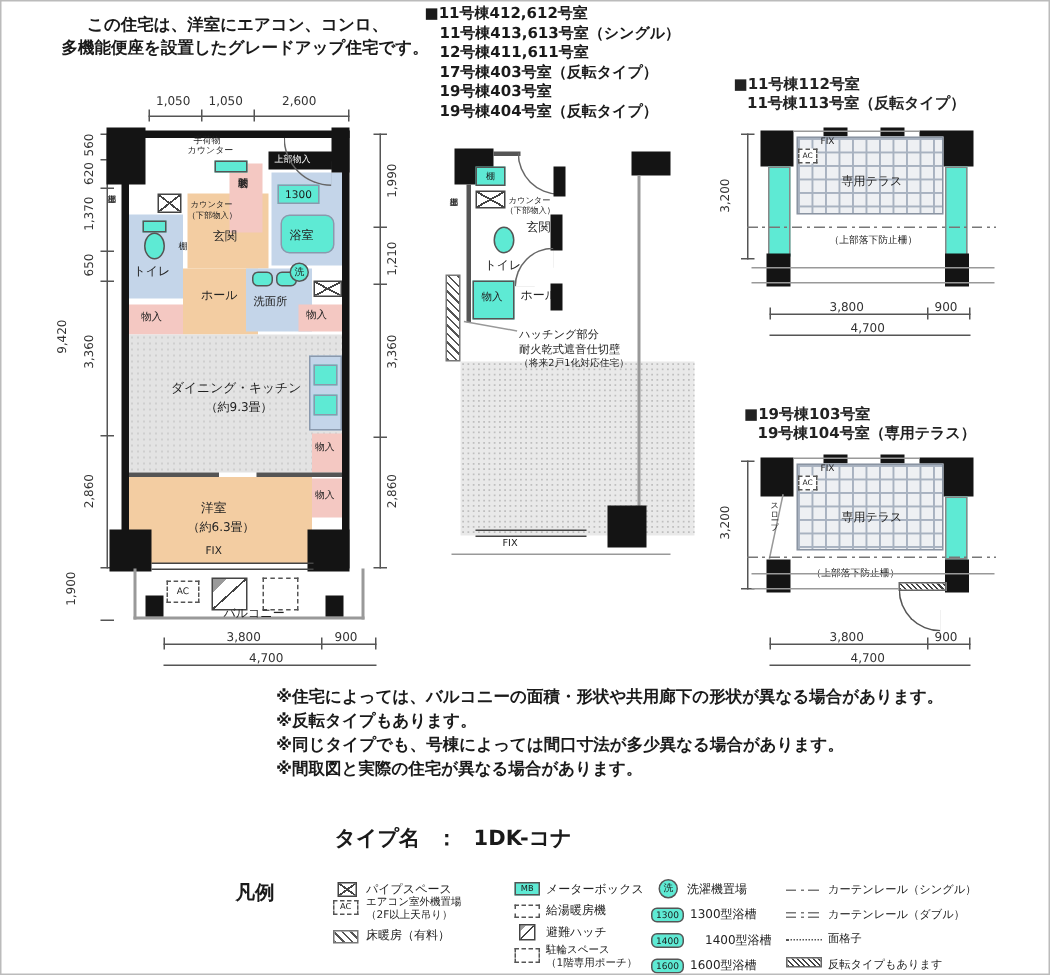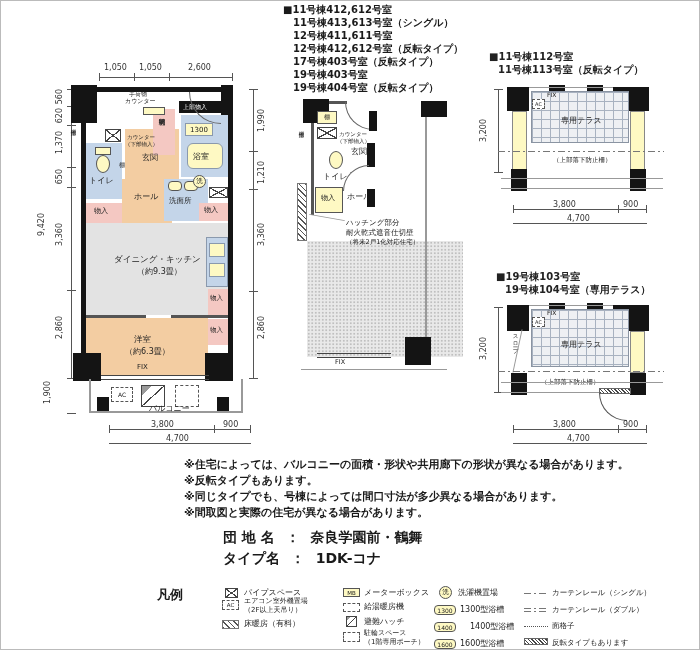--- a/index.html
+++ b/index.html
@@ -23,41 +23,44 @@
   .grid{background:#eef0f3;background-image:linear-gradient(#a8b2c0 1px,transparent 1px),linear-gradient(90deg,#a8b2c0 1px,transparent 1px);background-size:9px 9px;border:1px solid #8a94a2}
   .hatch{background-image:repeating-linear-gradient(45deg,#555 0,#555 1px,transparent 1px,transparent 4px);border:1px solid #777;background-color:#fff}
   .densehatch{background-image:repeating-linear-gradient(45deg,#444 0,#444 1px,transparent 1px,transparent 2.5px);background-color:#fff;border:1px solid #666}
   .xbox{position:absolute;border:1px solid #444;background:
     linear-gradient(to top right,transparent calc(50% - .6px),#444 calc(50% - .6px),#444 calc(50% + .6px),transparent calc(50% + .6px)),
     linear-gradient(to bottom right,transparent calc(50% - .6px),#444 calc(50% - .6px),#444 calc(50% + .6px),transparent calc(50% + .6px)),#fff}
   .diagbox{position:absolute;border:1px solid #444;background:
     linear-gradient(to bottom right,transparent calc(50% - .6px),#444 calc(50% - .6px),#444 calc(50% + .6px),transparent calc(50% + .6px)),
     linear-gradient(135deg,#9a9a9a 22%,transparent 22%),#fff}
   .dashbox{position:absolute;border:1px dashed #555;background:#fff}
-  .okbox{position:absolute;border:1px solid #555;background:#fef9c3}
+  .okbox{position:absolute;border:1px solid #555;background:#5eead4}
   .arc{position:absolute;border:0 solid #666;background:transparent}
   .chain{position:absolute;height:1px;background:repeating-linear-gradient(90deg,#777 0,#777 7px,transparent 7px,transparent 10px,#777 10px,#777 12px,transparent 12px,transparent 15px)}
   .dotline{position:absolute;height:0;border-top:1px dotted #555}
   .dbl{position:absolute;height:5px;border-top:1px solid #444;border-bottom:1px solid #444}
   .tick{position:absolute;background:#555}
   .ctr{display:flex;align-items:center;justify-content:center;text-align:center}
   .tiny{font-size:6px}
   .bold{font-weight:bold}
 </style>
 </head>
 <body>
 
 <div id="canvas">
 
+  <div class="abs" style="left:40px;top:8px;font-size:11px;font-weight:600;line-height:15px">
+    <div style="padding-left:17px">この住宅は、洋室にエアコン、コンロ、</div>
+    <div>多機能便座を設置したグレードアップ住宅です。</div>
+  </div>
 
   <div class="abs" style="left:283px;top:2px;font-size:10px;font-weight:600;line-height:13px">
     <div style="margin-left:-1px">■11号棟412,612号室</div>
     <div style="padding-left:9px">11号棟413,613号室（シングル）</div>
     <div style="padding-left:9px">12号棟411,611号室</div>
-    <div style="padding-left:9px">12号棟412,612号室（反転タイプ）</div>
     <div style="padding-left:9px">17号棟403号室（反転タイプ）</div>
     <div style="padding-left:9px">19号棟403号室</div>
     <div style="padding-left:9px">19号棟404号室（反転タイプ）</div>
   </div>
 
   <div class="dim" style="left:103px;top:62px">1,050</div>
   <div class="dim" style="left:138px;top:62px">1,050</div>
   <div class="dim" style="left:187px;top:62px">2,600</div>
   <div class="line" style="left:98px;top:76px;width:134px;height:1px"></div>
   <div class="tick" style="left:98px;top:72px;width:1px;height:8px"></div>
@@ -277,25 +280,20 @@
   <div class="line" style="left:512px;top:442px;width:134px;height:1px"></div>
   <div class="dim" style="left:566px;top:433px">4,700</div>
 
   <div class="abs" style="left:183px;top:456px;font-size:11px;font-weight:600;line-height:16px">
     <div>※住宅によっては、バルコニーの面積・形状や共用廊下の形状が異なる場合があります。</div>
     <div>※反転タイプもあります。</div>
     <div>※同じタイプでも、号棟によっては間口寸法が多少異なる場合があります。</div>
     <div>※間取図と実際の住宅が異なる場合があります。</div>
   </div>
 
-  <div class="abs" style="left:222px;top:528px;font-size:14px;font-weight:bold">
-    <span>団 地 名</span>
-    <span style="padding:0 6px">：</span>
-    <span>奈良学園前・鶴舞</span>
-  </div>
   <div class="abs" style="left:222px;top:549px;font-size:14px;font-weight:bold">
     <span>タイプ名</span>
     <span style="padding:0 6px">：</span>
     <span>1DK-コナ</span>
   </div>
 
   <div class="abs bold" style="left:156px;top:585px;font-size:13px">凡例</div>
 
   <div class="xbox" style="left:224px;top:587px;width:13px;height:10px"></div>
   <div class="lbl" style="left:243px;top:588px">パイプスペース</div>

